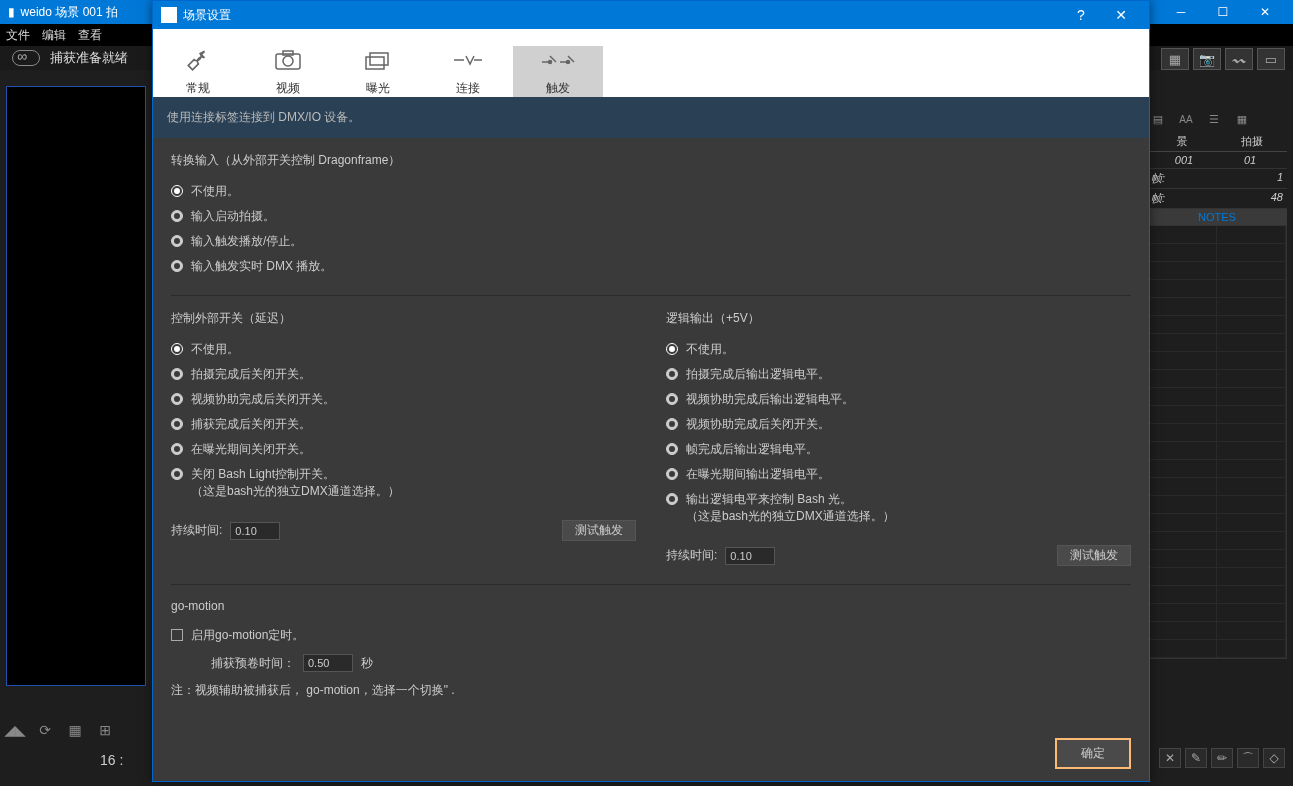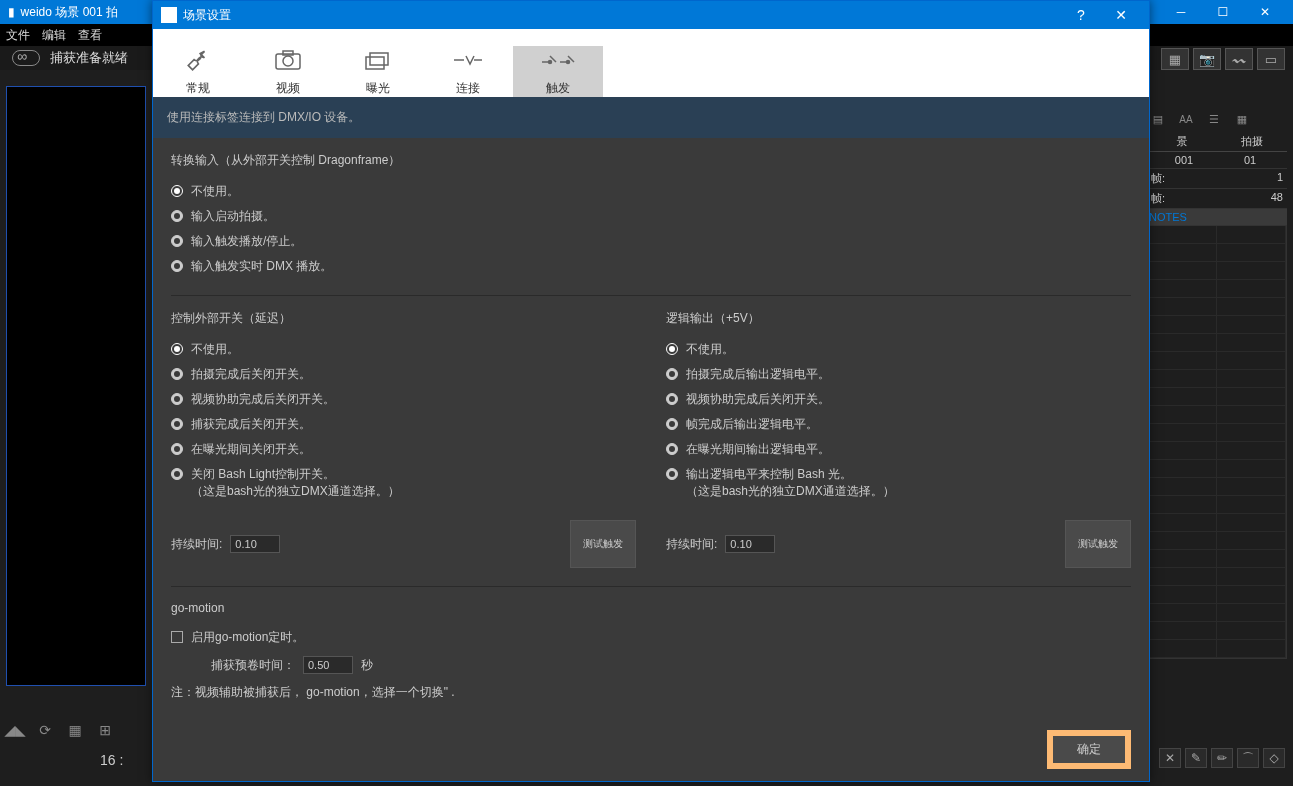--- a/index.html
+++ b/index.html
@@ -22,22 +22,22 @@
 .bg-bottom-tools { position: absolute; left: 4px; bottom: 48px; display: flex; gap: 8px; color: #888; font-size: 14px; align-items: center; }
 .bg-bottom-tools span { width: 22px; text-align: center; }
 .bg-frame { position: absolute; left: 100px; bottom: 18px; color: #ccc; font-size: 14px; }
 
 
 .right-panel { position: absolute; right: 6px; top: 110px; width: 140px; color: #ccc; font-size: 11px; }
 .rp-head { display: flex; gap: 6px; margin-bottom: 4px; align-items: center; }
 .rp-head span { width: 22px; height: 18px; display: flex; align-items: center; justify-content: center; color: #888; }
 .rp-tabs { display: flex; border-bottom: 1px solid #444; }
 .rp-tabs div { flex: 1; text-align: center; padding: 2px; }
-.rp-row { display: flex; justify-content: space-between; padding: 2px 4px; border-bottom: 1px solid #333; }
-.rp-notes { background: #3a3a3a; padding: 2px; color: #0078d7; }
+.rp-row { display: flex; justify-content: space-between; padding: 2px 4px; border-bottom: 1px solid #333; font-style: italic; }
+.rp-notes { background: #3a3a3a; text-align: center; padding: 2px; color: #0078d7; }
 .rp-grid { border: 1px solid #333; }
 .rp-grid-row { height: 18px; border-bottom: 1px solid #2a2a2a; display: flex; }
 .rp-grid-row div { flex: 1; border-right: 1px solid #2a2a2a; }
 
 .bottom-icons { position: absolute; right: 8px; bottom: 18px; display: flex; gap: 4px; }
 .bottom-icons span { width: 22px; height: 20px; background: #2a2a2a; border: 1px solid #444; display: flex; align-items: center; justify-content: center; color: #aaa; font-size: 12px; }
 
 
 .dialog { position: absolute; left: 152px; top: 0; width: 998px; height: 782px; background: #3a3a3a; border: 1px solid #0066cc; display: flex; flex-direction: column; box-shadow: 0 0 10px rgba(0,0,0,0.5); }
 .dlg-titlebar { height: 28px; background: #0078d7; display: flex; align-items: center; padding: 0 8px; color: #fff; }
@@ -61,26 +61,26 @@
 .radio:not(.selected) { background: #ccc; border-color: #ccc; }
 .radio:not(.selected)::after { content: ""; position: absolute; inset: 2px; background: #3a3a3a; border-radius: 50%; }
 .radio.selected { background: #3a3a3a; border-color: #fff; }
 
 .two-col { display: flex; gap: 30px; }
 .col { flex: 1; background: #3a3a3a; }
 
 .duration-row { display: flex; align-items: center; gap: 8px; margin-top: 6px; }
 .duration-row .lbl { color: #ccc; font-size: 12px; }
 .num-input { width: 50px; height: 18px; background: #2a2a2a; border: 1px solid #555; color: #ccc; font-size: 11px; padding: 0 4px; }
-.test-btn { margin-left: auto; padding: 16px 12px; background: #4a4a4a; border: 1px solid #555; color: #ccc; font-size: 10px; cursor: pointer; }
+.test-btn { margin-left: auto; padding: 1px 12px; background: #4a4a4a; border: 1px solid #555; color: #ccc; font-size: 12px; cursor: pointer; }
 
 .checkbox { width: 12px; height: 12px; border: 1px solid #aaa; background: #3a3a3a; flex-shrink: 0; margin-top: 2px; }
 
 .dlg-footer { padding: 12px 18px; display: flex; justify-content: flex-end; background: #3a3a3a; }
-.ok-btn { padding: 5px 24px; background: #4a4a4a; border: 6px solid #fdba74; color: #ccc; font-size: 12px; cursor: pointer; }
+.ok-btn { padding: 5px 24px; background: #4a4a4a; border: 2px solid #fdba74; color: #ccc; font-size: 12px; cursor: pointer; }
 
 .hr { height: 1px; background: #2a2a2a; margin: 8px 0 14px; }
 
 svg { display: block; }
 </style>
 </head>
 <body>
 
 <div class="bg-app">
   <div class="bg-titlebar">
@@ -381,20 +381,24 @@
           <div class="radio-item">
               <span class="radio selected"></span>
               <span>不使用。</span>
             </div>
           <div class="radio-item">
               <span class="radio"></span>
               <span>拍摄完成后输出逻辑电平。</span>
             </div>
           <div class="radio-item">
               <span class="radio"></span>
+              <span>视频协助完成后输出逻辑电平。</span>
+            </div>
+          <div class="radio-item">
+              <span class="radio"></span>
               <span>视频协助完成后关闭开关。</span>
             </div>
           <div class="radio-item">
               <span class="radio"></span>
               <span>帧完成后输出逻辑电平。</span>
             </div>
           <div class="radio-item">
               <span class="radio"></span>
               <span>在曝光期间输出逻辑电平。</span>
             </div>

